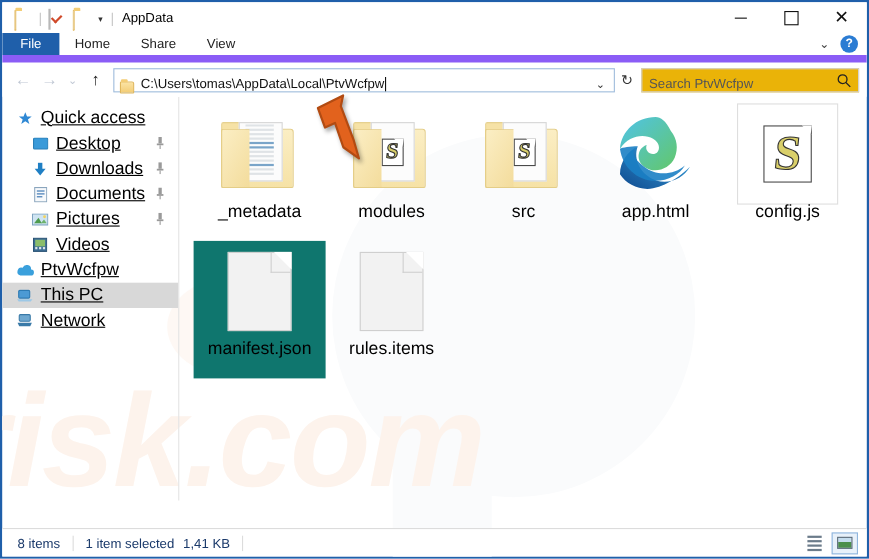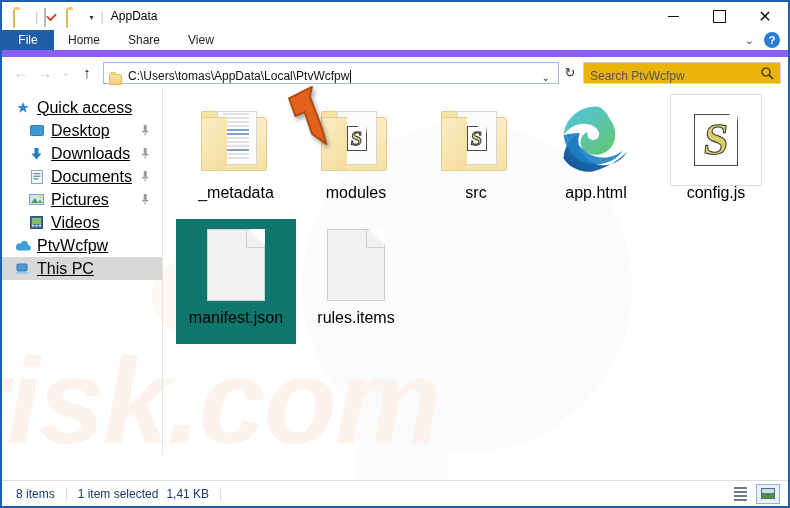--- a/index.html
+++ b/index.html
@@ -462,20 +462,29 @@
       <div class="nav-item selected">
         <span class="nav-ico">
           <svg width="15" height="12" viewBox="0 0 15 12">
               <rect x="2" y="1" width="10" height="7" rx="1" fill="#4c9ad4" stroke="#2d7ab3"></rect>
               <polygon points="0.5,9 14.5,9 13,11 2,11" fill="#9dc8e6"></polygon>
             </svg>
         </span>
         <span class="nav-label">This PC</span>
       </div>
 
+      <div class="nav-item">
+        <span class="nav-ico">
+          <svg width="15" height="13" viewBox="0 0 15 13">
+              <rect x="2.5" y="1" width="10" height="6" rx="1" fill="#6fa8d0" stroke="#3a7aa8"></rect>
+              <polygon points="1,8.5 14,8.5 12.5,11.5 2.5,11.5" fill="#3a7aa8"></polygon>
+            </svg>
+        </span>
+        <span class="nav-label">Network</span>
+      </div>
     </div>
 
     <div id="splitter"></div>
 
     <div id="content">
       <div id="grid">
 
         <div class="tile">
           <div class="tile-icon">
             <div class="folder-big">

